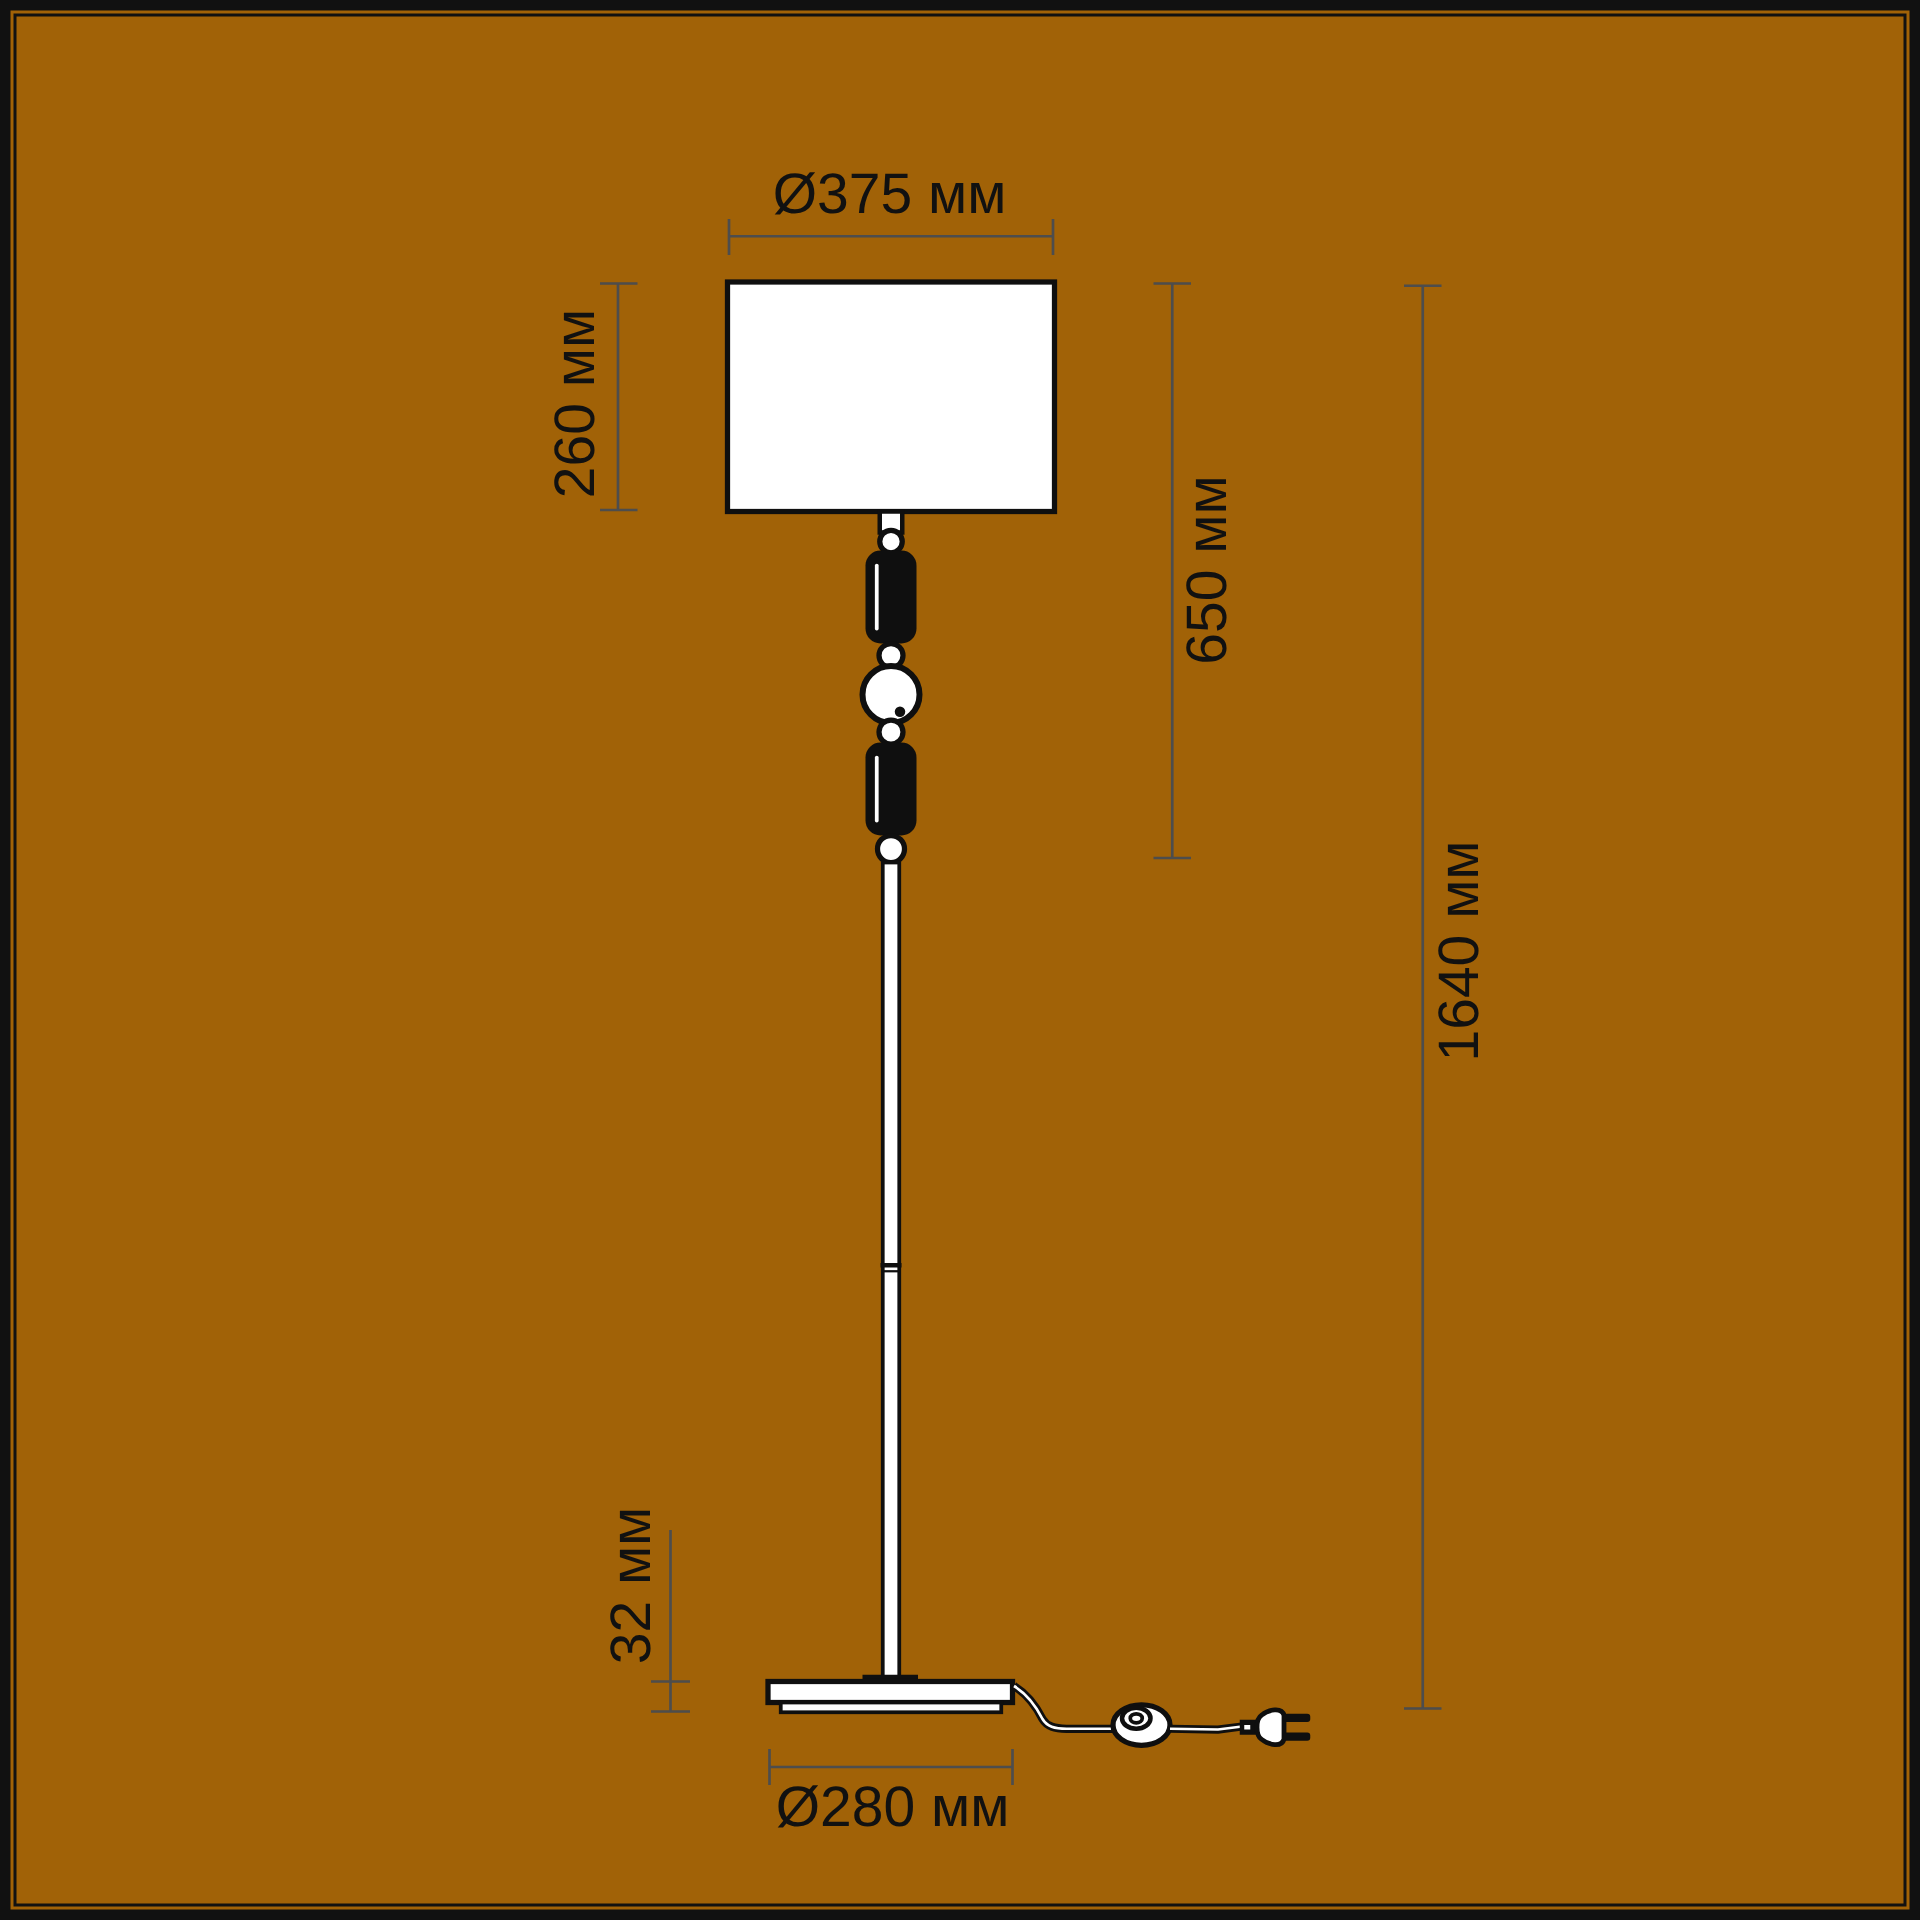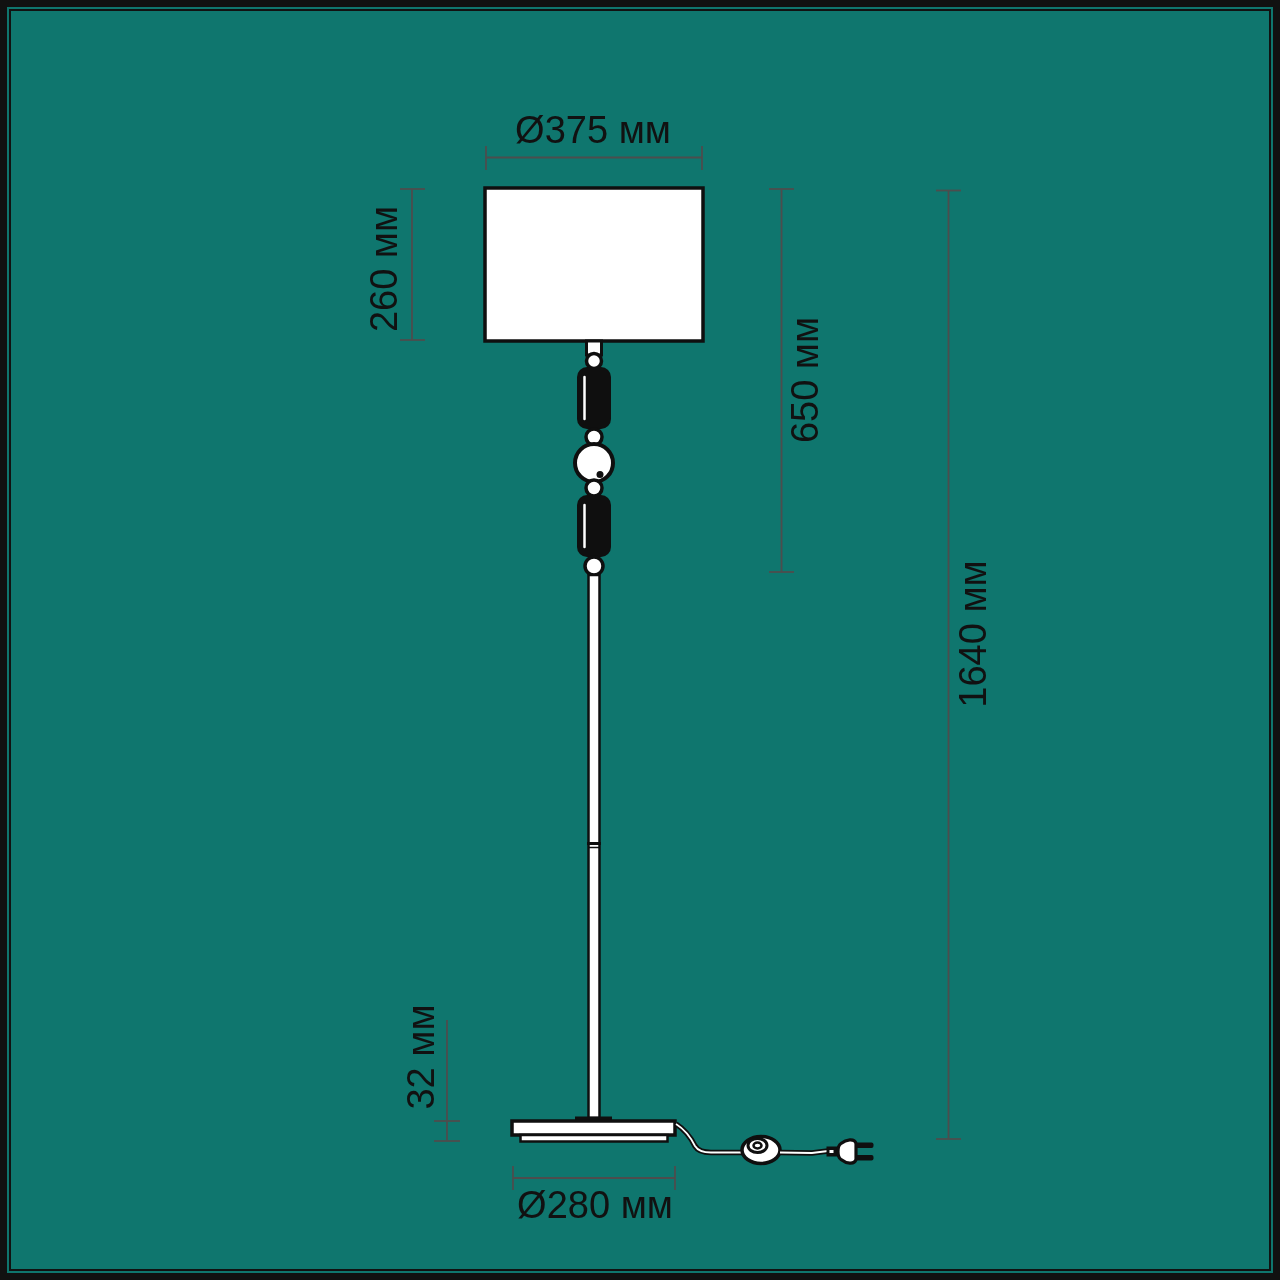--- a/index.html
+++ b/index.html
@@ -1,19 +1,19 @@
 <!DOCTYPE html>
 <html><head>
 <meta charset="utf-8">
 <style>
   html,body{margin:0;padding:0;background:#ffffff;}
   .canvas{
     position:relative;
     width:1280px;height:1280px;
-    background:#0f766e;
+    background:#a16207;
     font-family:"Liberation Sans", sans-serif;
     overflow:hidden;
   }
   .frame-outer{
     position:absolute;inset:0;
     border:7px solid #111111;
     box-sizing:border-box;
     pointer-events:none;
   }
   .frame-inner{

